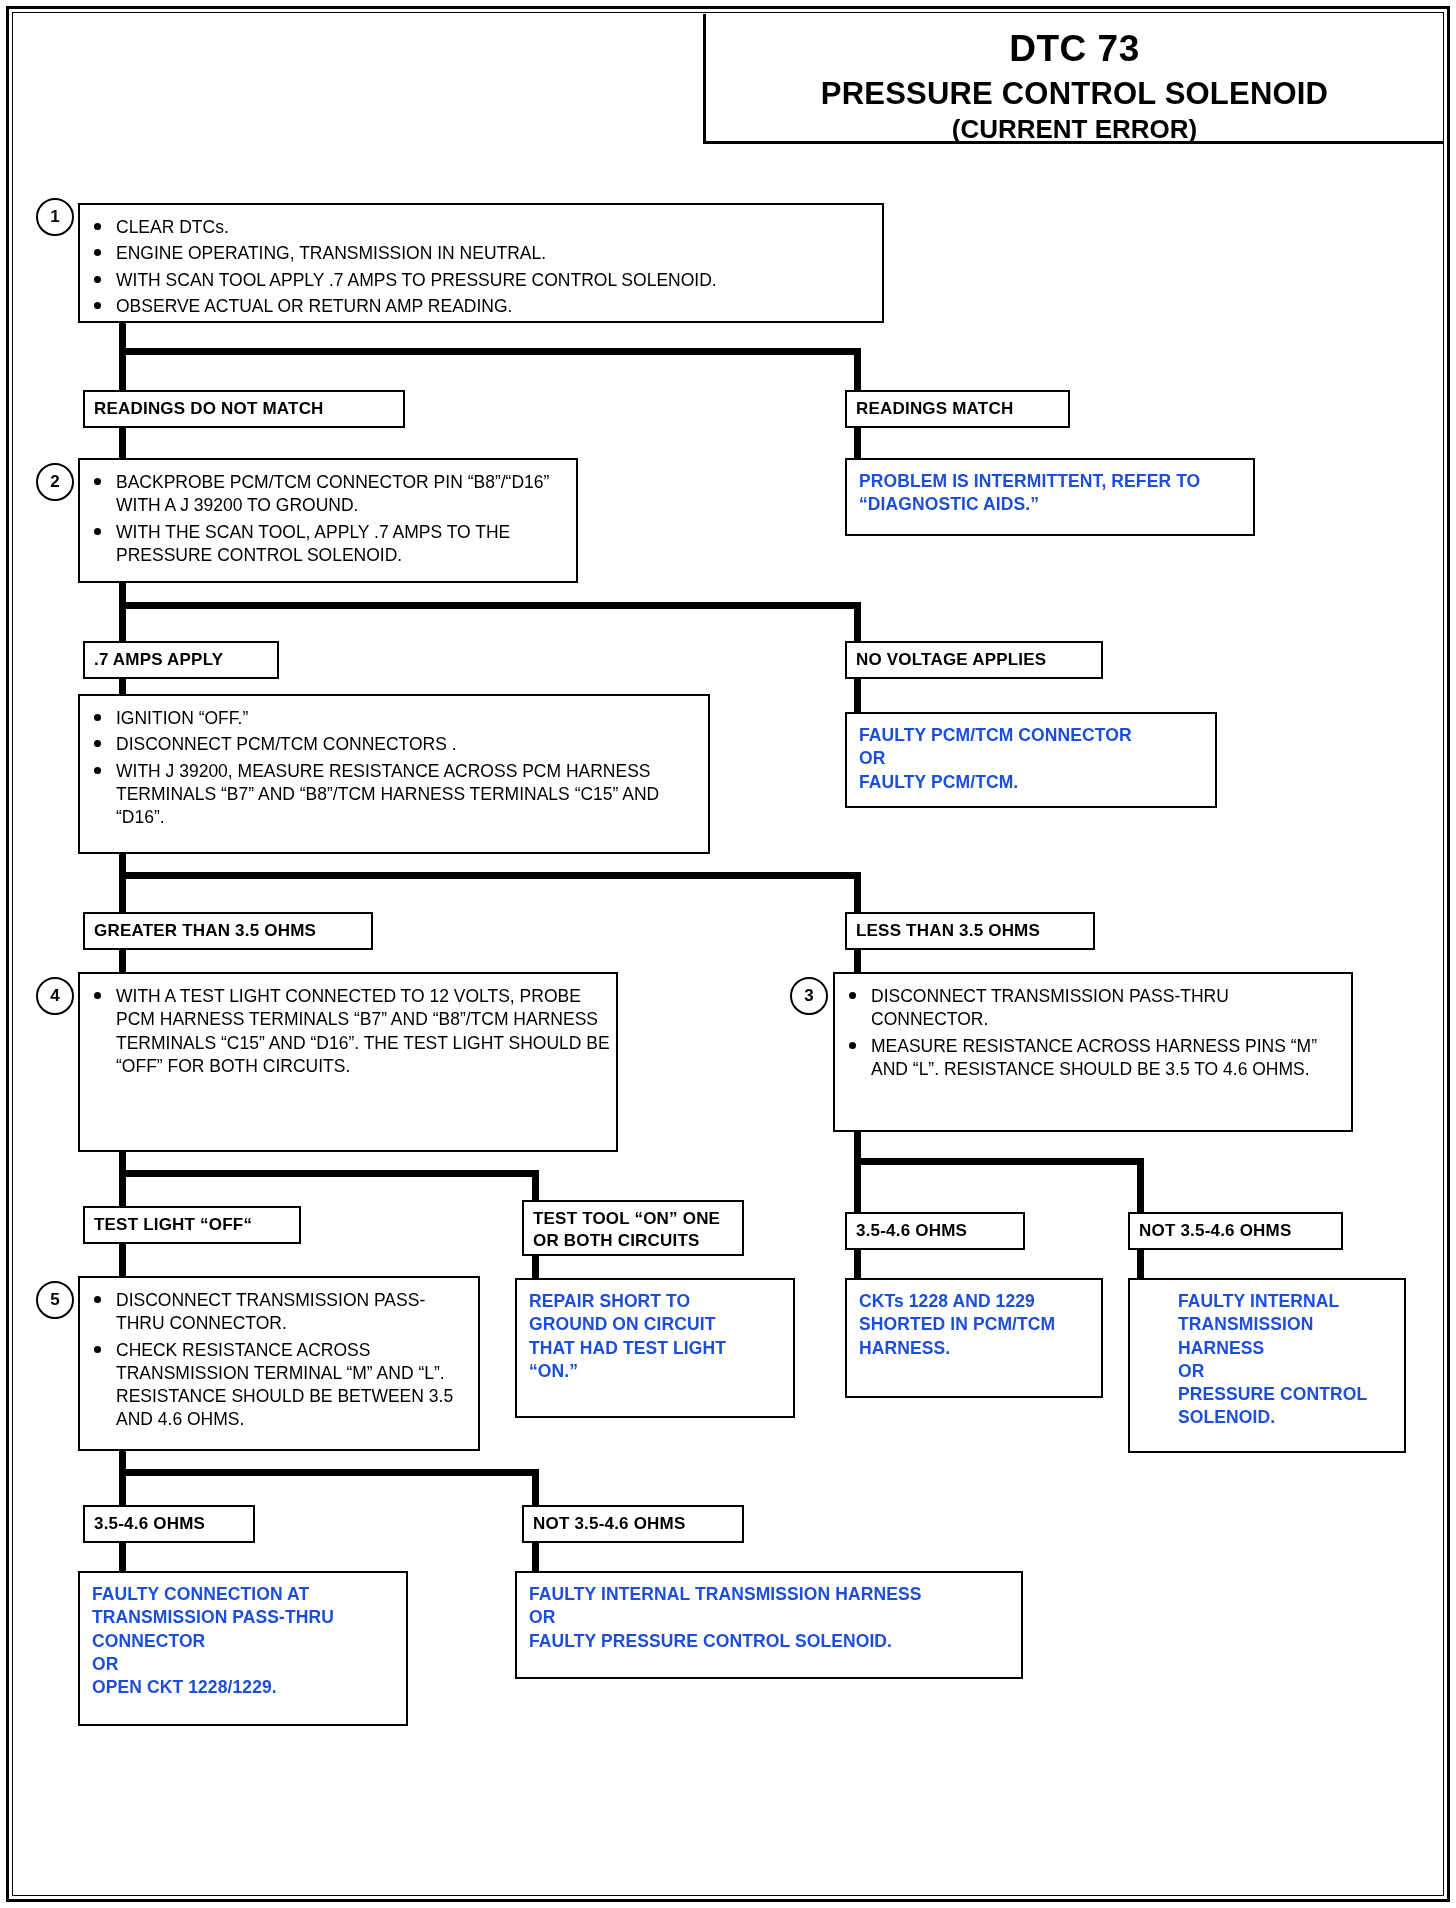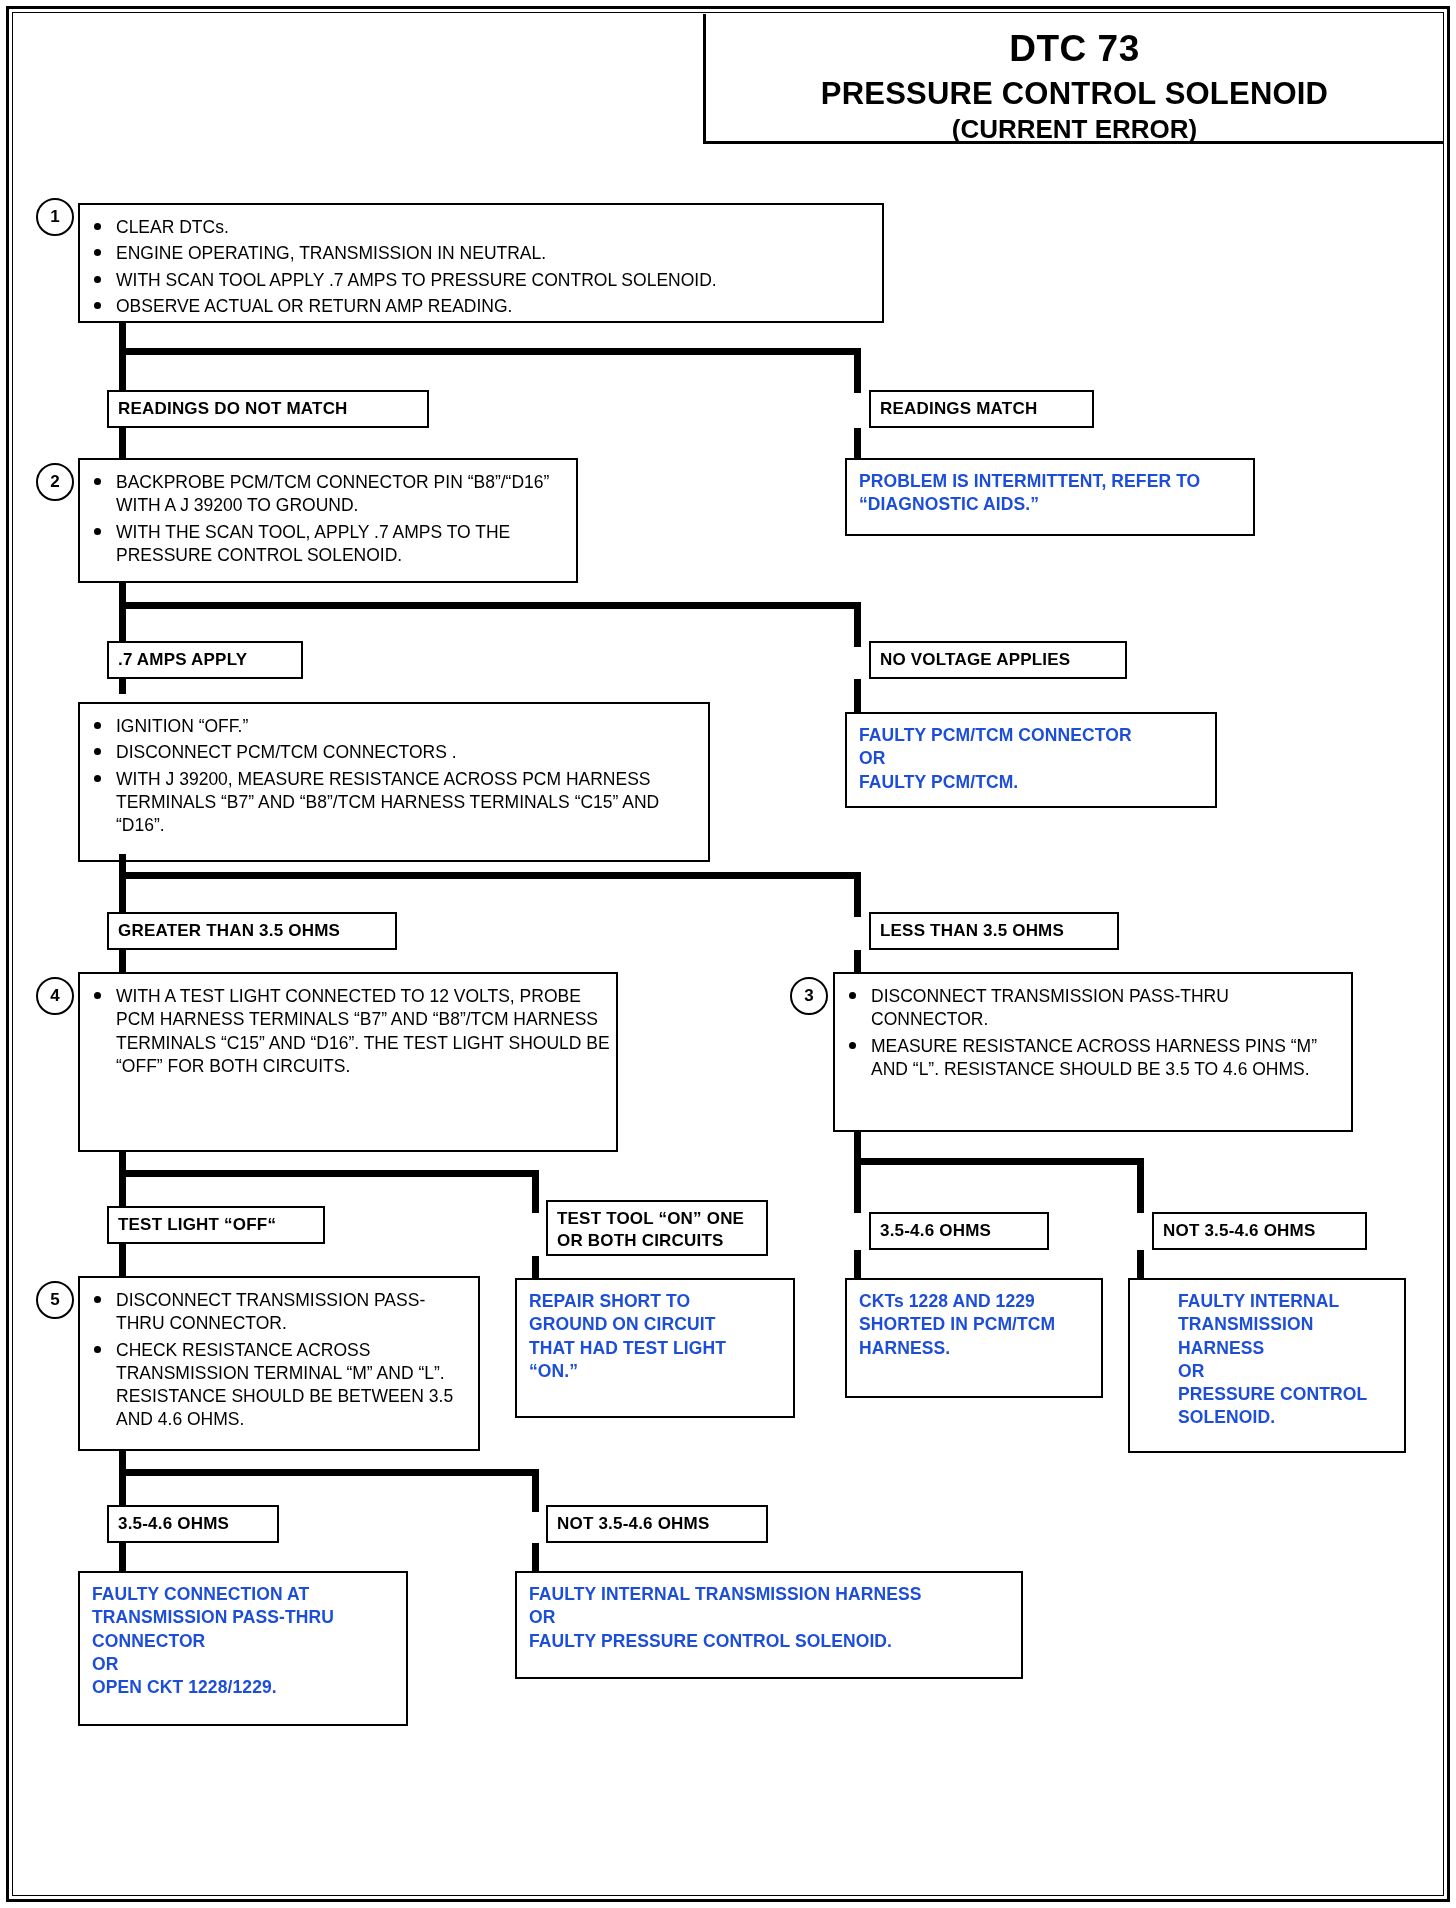--- a/index.html
+++ b/index.html
@@ -39,21 +39,21 @@
   }
 
   
   .box{
     position:absolute;background:#fff;border:2px solid #000;box-sizing:border-box;
     color:#000;
   }
   .tag{
     position:absolute;background:#fff;border:2px solid #000;box-sizing:border-box;
     font-weight:bold;font-size:17px;letter-spacing:.2px;color:#000;
-    display:flex;align-items:center;padding:0 9px;white-space:nowrap;margin-left:24px;
+    display:flex;align-items:center;padding:0 9px;white-space:nowrap;
   }
   .tag.two-line{
     display:block;padding:6px 9px;line-height:1.32;white-space:normal;
   }
   .txt{
     font-weight:bold;font-size:17.5px;line-height:1.33;letter-spacing:.1px;
     padding:9px 10px 9px 12px;color:#1d4ed8;
   }
   .txt.plain{padding:10px 12px;}
   ul.bl{list-style:none;margin:0;padding:0;}
@@ -134,21 +134,21 @@
   <div class="ln hline" style="left:119px;top:602px;width:742px;"></div>
   <div class="ln vline" style="left:119px;top:602px;height:45px;"></div>
   <div class="ln vline" style="left:854px;top:602px;height:45px;"></div>
 
   <div class="tag" style="left:83px;top:641px;width:196px;height:38px;">.7 AMPS APPLY</div>
   <div class="tag" style="left:845px;top:641px;width:258px;height:38px;">NO VOLTAGE APPLIES</div>
 
   <div class="ln vline" style="left:119px;top:679px;height:15px;"></div>
   <div class="ln vline" style="left:854px;top:679px;height:33px;"></div>
 
-  <div class="box" style="left:78px;top:694px;width:632px;height:160px;margin-top:8px;">
+  <div class="box" style="left:78px;top:694px;width:632px;height:160px;">
     <ul class="bl" style="margin:11px 6px;">
       <li>IGNITION “OFF.”</li>
       <li>DISCONNECT PCM/TCM CONNECTORS .</li>
       <li>WITH J 39200, MEASURE RESISTANCE ACROSS PCM HARNESS TERMINALS “B7” AND “B8”/TCM HARNESS TERMINALS “C15” AND “D16”.</li>
     </ul>
   </div>
 
   <div class="box" style="left:845px;top:712px;width:372px;height:96px;">
     <div class="txt plain">
       <div>FAULTY PCM/TCM CONNECTOR</div>

